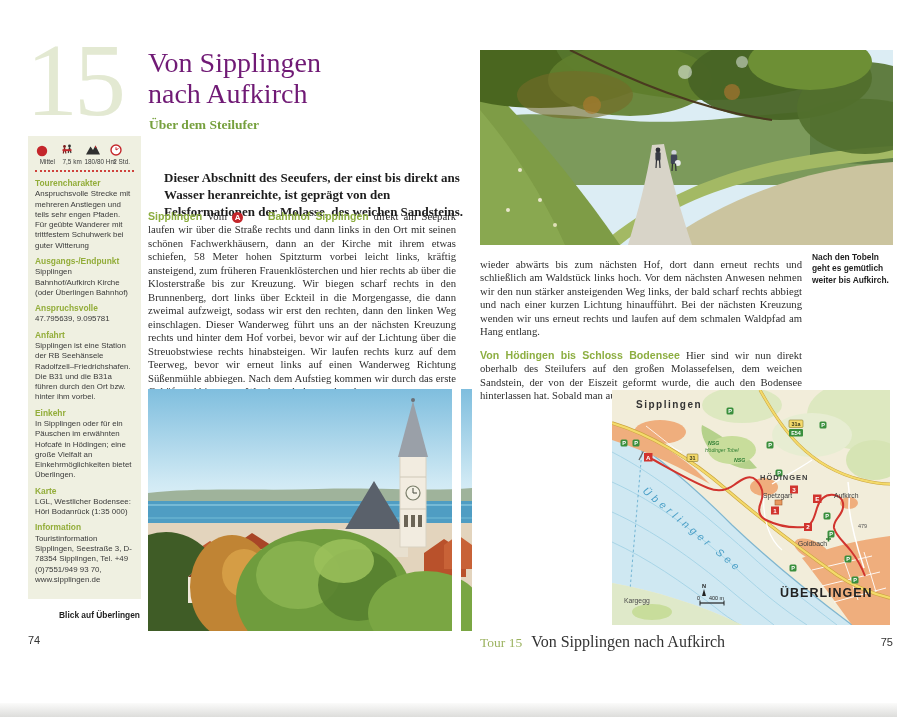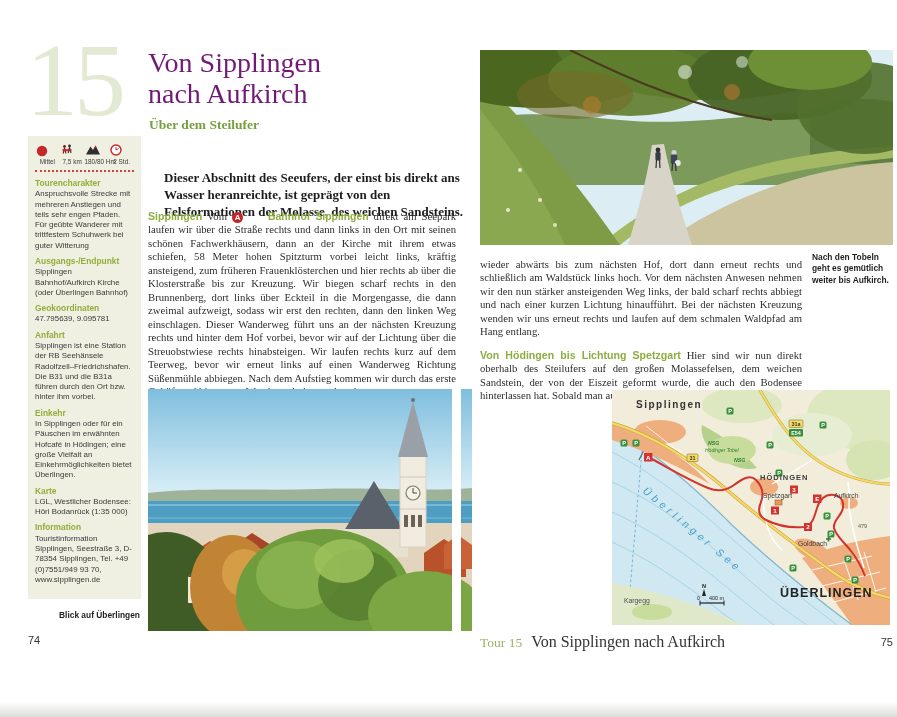--- a/index.html
+++ b/index.html
@@ -128,21 +128,21 @@
 
   <div class="ssec">
     <div class="sh">Tourencharakter</div>
     <div class="st">Anspruchsvolle Strecke mit mehreren Anstiegen und teils sehr engen Pfaden. Für geübte Wanderer mit trittfestem Schuhwerk bei guter Witterung</div>
   </div>
   <div class="ssec">
     <div class="sh">Ausgangs-/Endpunkt</div>
     <div class="st">Sipplingen Bahnhof/Aufkirch Kirche (oder Überlingen Bahnhof)</div>
   </div>
   <div class="ssec">
-    <div class="sh">Geokoordinaten</div>
+    <div class="sh">Anspruchsvolle</div>
     <div class="st">47.795639, 9.095781</div>
   </div>
   <div class="ssec">
     <div class="sh">Anfahrt</div>
     <div class="st">Sipplingen ist eine Station der RB Seehänsele Radolfzell–Friedrichshafen. Die B31 und die B31a führen durch den Ort bzw. hinter ihm vorbei.</div>
   </div>
   <div class="ssec">
     <div class="sh">Einkehr</div>
     <div class="st">In Sipplingen oder für ein Päuschen im erwähnten Hofcafé in Hödingen; eine große Vielfalt an Einkehrmöglichkeiten bietet Überlingen.</div>
   </div>
@@ -277,21 +277,21 @@
       <circle cx="262" cy="12" r="6" fill="#eef6f2" opacity="0.5"></circle>
       <path d="M90,0 C150,30 220,60 292,70" stroke="#4a3a20" stroke-width="2" fill="none"></path>
     </g>
   </svg>
 </div>
 
 <div class="abs caption" id="capRight">Nach den Tobeln geht es gemütlich weiter bis Aufkirch.</div>
 
 <div class="abs" id="bodyRight">
   <p class="bodytxt">wieder abwärts bis zum nächsten Hof, dort dann erneut rechts und schließlich am Waldstück links hoch. Vor dem nächsten Anwesen nehmen wir den nun stärker ansteigenden Weg links, der bald scharf rechts abbiegt und nach einer kurzen Lichtung hinaufführt. Bei der nächsten Kreuzung wenden wir uns erneut rechts und laufen auf dem schmalen Waldpfad am Hang entlang.</p>
-  <p class="bodytxt"><span class="lead">Von Hödingen bis Lichtung Spetzgart</span>
+  <p class="bodytxt"><span class="lead">Von Hödingen bis Schloss Bodensee</span>
     <span>Hier sind wir nun direkt oberhalb des Steilufers auf den großen Molassefelsen, dem weichen Sandstein, der von der Eiszeit geformt wurde, die auch den Bodensee hinterlassen hat. Sobald man auf der Höhe</span></p>
 </div>
 
 <div class="abs" id="mapBox">
   <svg width="278" height="235" viewBox="0 0 278 235">
     <g>
       <rect width="278" height="235" fill="#f2edda"></rect>
       <ellipse cx="250" cy="25" rx="55" ry="35" fill="#dde8c0"></ellipse>
       <ellipse cx="200" cy="45" rx="40" ry="22" fill="#e7edd2"></ellipse>
       <ellipse cx="130" cy="15" rx="40" ry="18" fill="#dde8c0"></ellipse>

